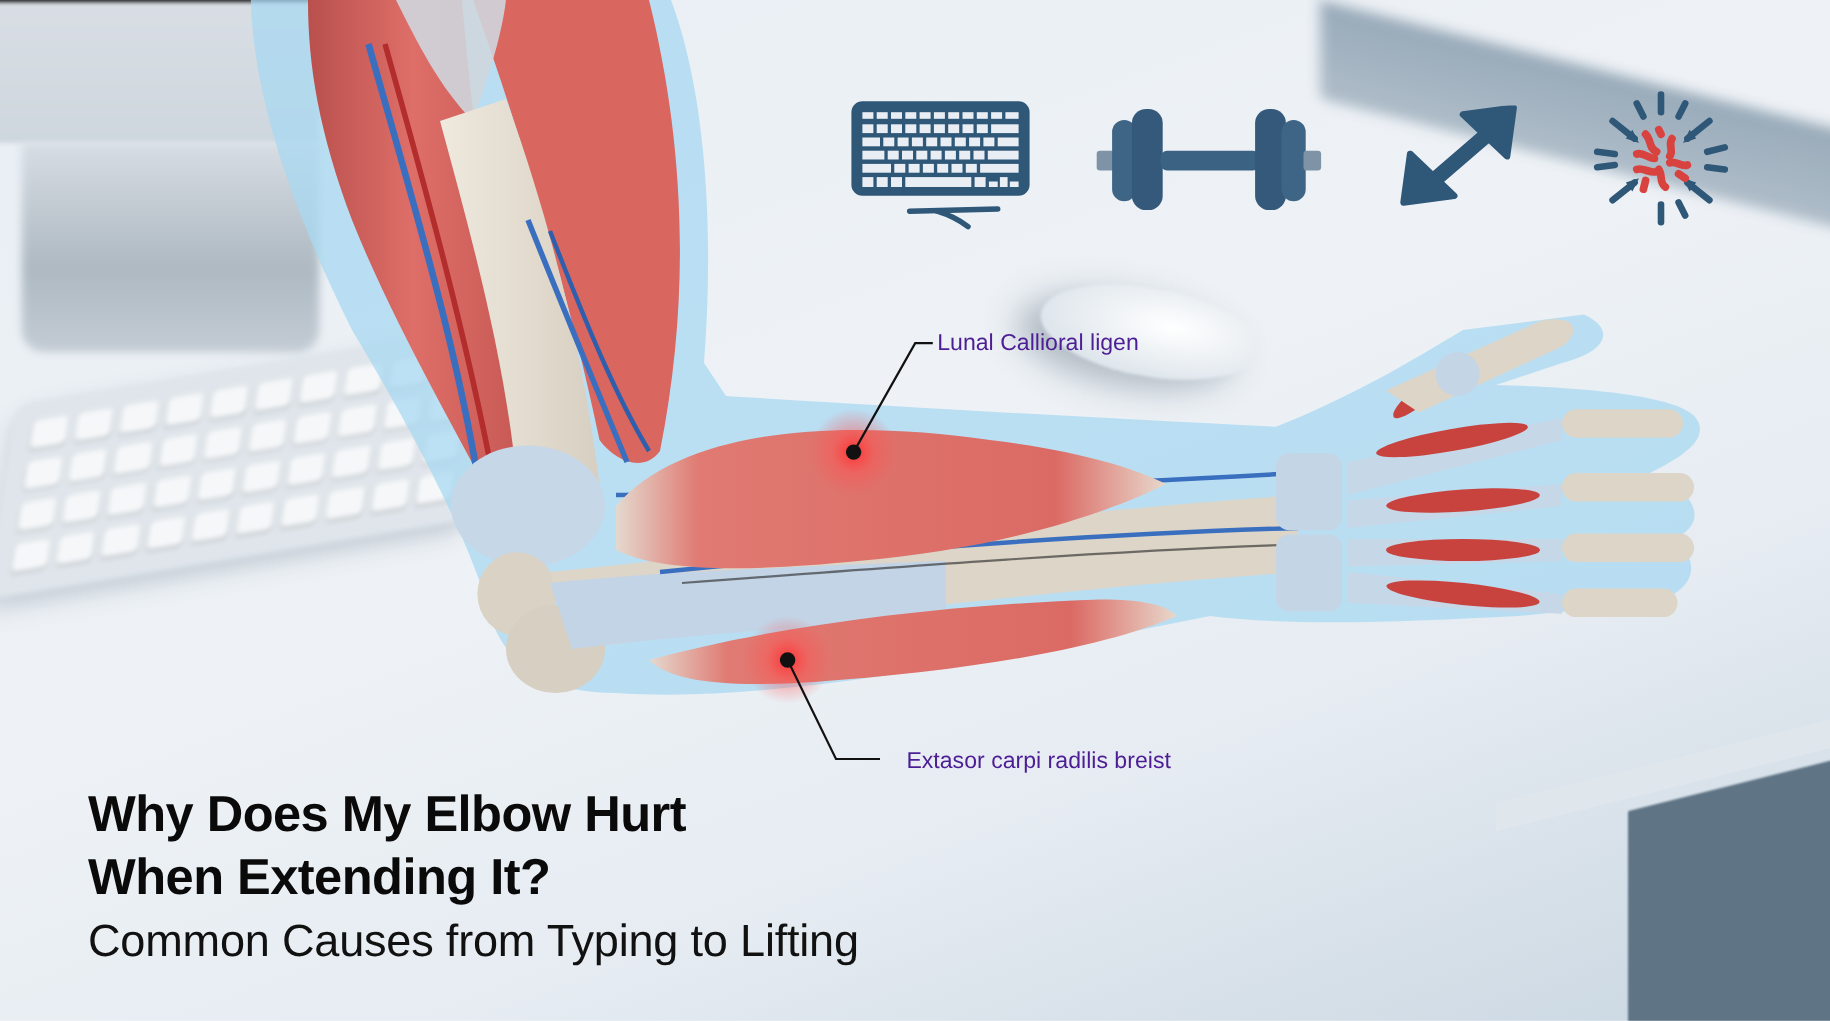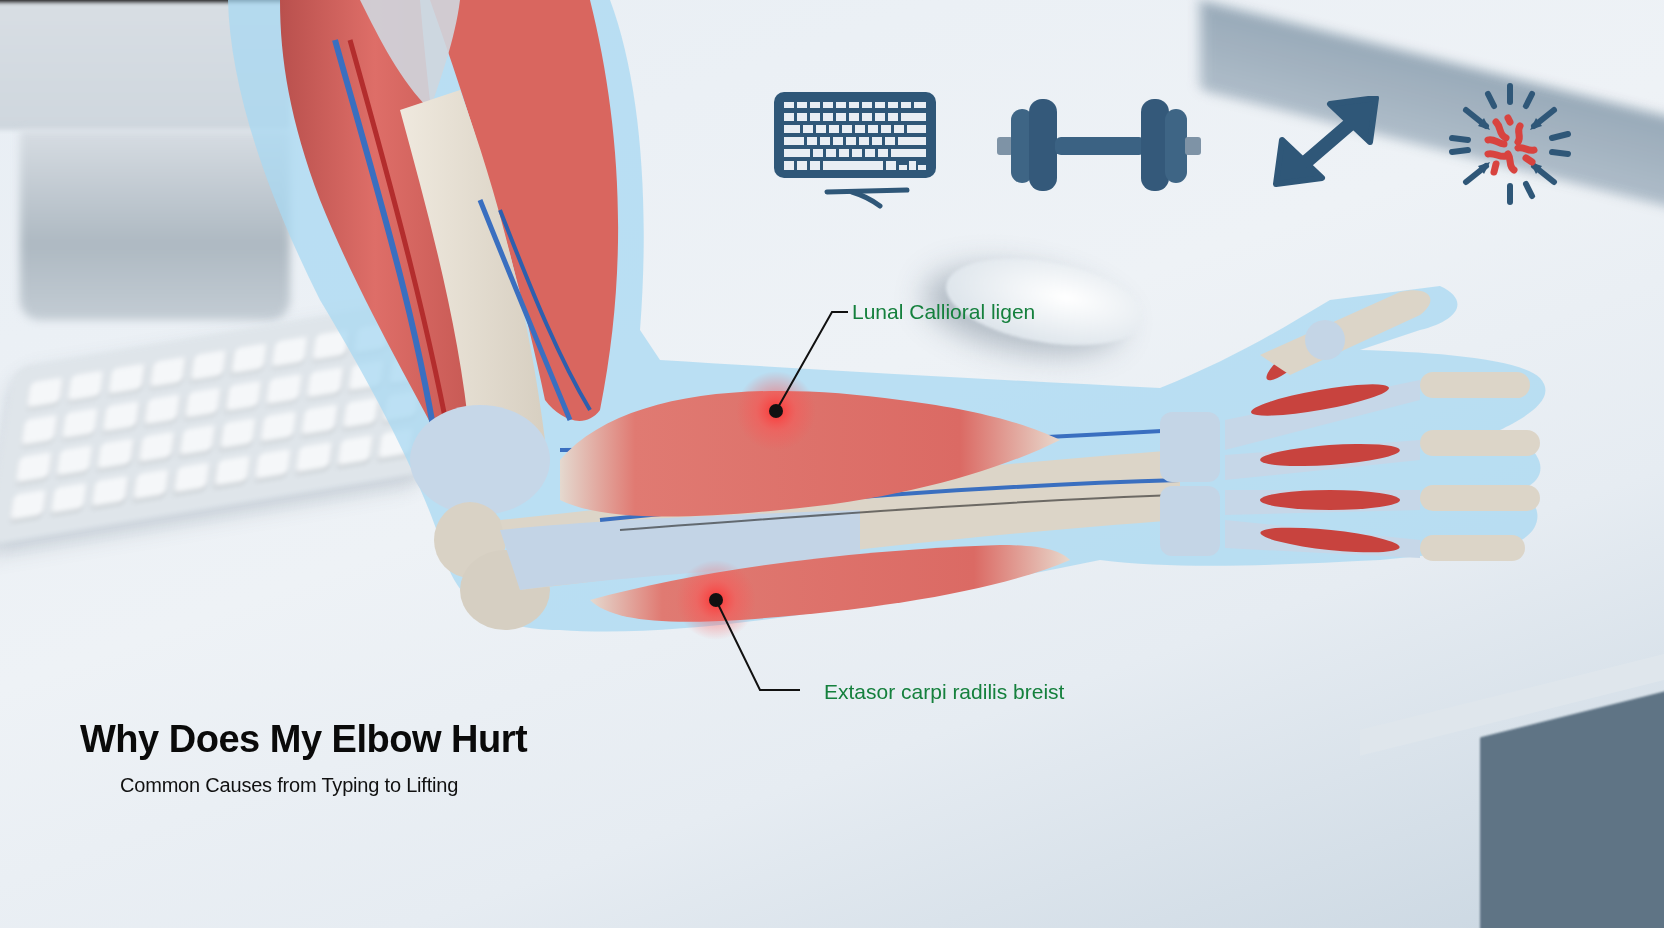--- a/index.html
+++ b/index.html
@@ -30,28 +30,28 @@
   .desk-front { position:absolute; left:1480px; top:700px; width:300px; height:260px;
              background:#5f7485; transform:skewY(-14deg); filter:blur(1px); }
   .desk-lip { position:absolute; left:1360px; top:680px; width:400px; height:26px; background:#dfe6ec;
              transform:skewY(-14deg); }
 
   
   .arm { position:absolute; left:0; top:0; width:1664px; height:928px; }
   .icon { position:absolute; }
 
   
-  .callout-label { position:absolute; font-size:21px; color:#15803d; white-space:nowrap; }
+  .callout-label { position:absolute; font-size:21px; color:#4c1d95; white-space:nowrap; }
   .callout-1 { left:852px; top:300px; }
   .callout-2 { left:812px; top:680px;margin-left:12px; }
 
   .title-block { position:absolute; left:80px; top:710px; }
-  .title { font-family:"Liberation Sans", sans-serif; font-weight:700; font-size:38px; line-height:58px;
+  .title { font-family:"Liberation Sans", sans-serif; font-weight:700; font-size:46px; line-height:58px;
            color:#0a0a0a; margin:0; letter-spacing:-0.5px; }
-  .subtitle { font-size:20px; color:#111; margin-top:6px; letter-spacing:-0.2px;margin-left:40px; }
+  .subtitle { font-size:41px; color:#111; margin-top:6px; letter-spacing:-0.2px; }
 </style>
 </head>
 <body>
 
 <div class="scene">
 
   <div class="desk-edge"></div>
   <div class="monitor"></div>
   <div class="apple-logo"></div>
   <div class="monitor-stand"></div>
@@ -299,17 +299,18 @@
       <path d="M40 72 C46 70 52 76 58 74"></path>
       <path d="M60 72 C64 78 60 84 66 88"></path>
       <path d="M48 82 L46 90"></path>
       <path d="M78 76 L84 80"></path>
     </g>
   </svg>
 
   <div class="title-block">
     <h1 class="title">
       <span>Why Does My Elbow Hurt</span><br>
+      <span>When Extending It?</span>
     </h1>
     <div class="subtitle">Common Causes from Typing to Lifting</div>
   </div>
 
 </div>
 
 </body></html>

